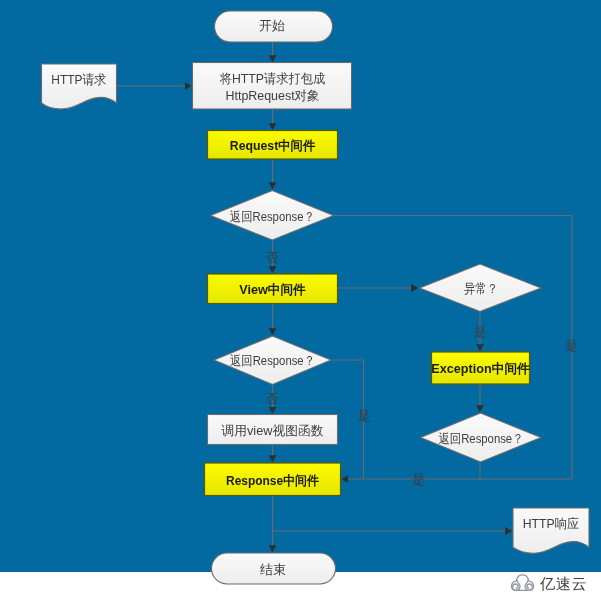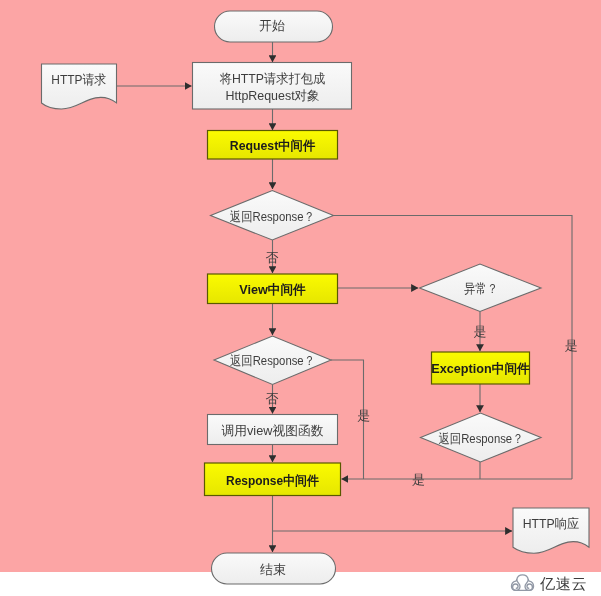--- a/index.html
+++ b/index.html
@@ -1,17 +1,17 @@
 <!DOCTYPE html>
 <html><head>
 <meta charset="utf-8">
 <style>
   html,body{margin:0;padding:0;background:#ffffff;}
   body{width:601px;height:596px;overflow:hidden;}
-  #stage{position:relative;width:601px;height:572px;background:#fca5a5;will-change:transform;transform:translateZ(0);text-decoration:underline;}
+  #stage{position:relative;width:601px;height:572px;background:#0369a1;will-change:transform;transform:translateZ(0);text-decoration:underline;}
   svg{display:block;}
   text{-webkit-font-smoothing:antialiased;}
   
   text{font-family:"Liberation Sans",sans-serif;fill:#3d3d3d;}
   .tCJK{font-size:13px;}
   .tBold{font-weight:bold;fill:#1c1c1c;}
 </style>
 </head>
 <body>
 

